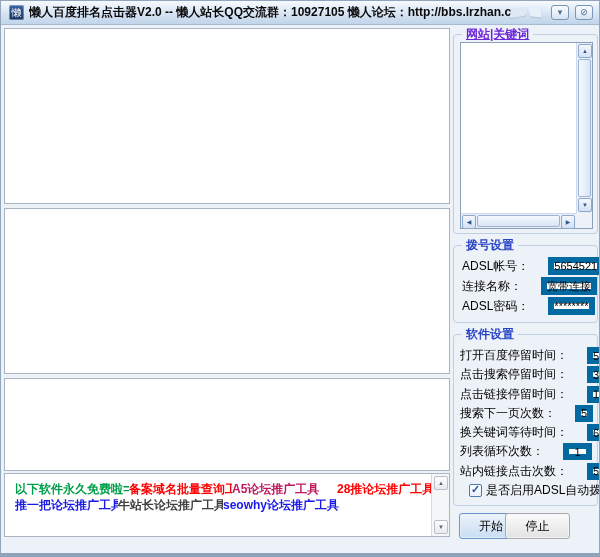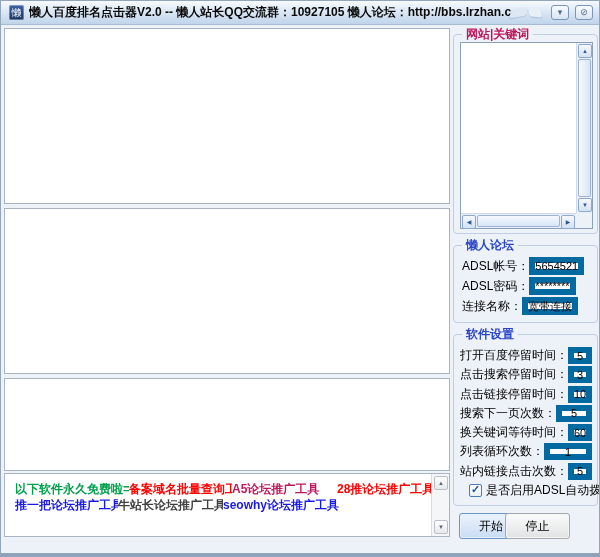--- a/index.html
+++ b/index.html
@@ -67,21 +67,21 @@
   .kw-hscroll { position:absolute; left:0; right:16px; bottom:0; height:15px; background:#e9effa;
                 border-top:1px solid #cfdbec; display:flex; }
   .kw-hthumb { flex:1; margin:1px 0; background:linear-gradient(#f6f9fd,#d8e5f6);
                border:1px solid #9db4d4; border-radius:2px; cursor:pointer; }
   .kw-corner { position:absolute; right:0; bottom:0; width:16px; height:15px; background:#edf2f9; }
 
   
   .rows { position:absolute; display:flex; flex-direction:column; justify-content:space-between; }
   #g2 .rows { left:8px; right:6px; top:11px; bottom:7px; }
   #g3 .rows { left:6px; right:5px; top:12px; bottom:6px; }
-  .f-row { display:flex; align-items:center; font-size:12px; color:#000; white-space:nowrap; }
+  .f-row { display:flex; align-items:center; font-size:12px; color:#000; white-space:nowrap;gap:19px; }
   .f-input { margin-left:auto; background:#fff; border:6px solid #0369a1; font-size:11px;
              height:18px; display:flex; align-items:center; justify-content:center; }
   .dial-input { width:62px; margin-right:16px; }
   .sw-input { width:50px; height:17px; margin-right:0; }
 
   .cb-row { display:flex; align-items:center; padding-left:9px; gap:4px; font-size:12px; white-space:nowrap; }
   .checkbox { width:13px; height:13px; flex:none; border:1px solid #4a7ab8; border-radius:2px;
               background:linear-gradient(#ffffff,#e9f1fb); display:flex; align-items:center;
               justify-content:center; cursor:pointer; }
   .check-glyph { display:none; color:#2456b0; font-size:11px; font-weight:bold; line-height:1;
@@ -140,21 +140,21 @@
       <div class="g-btn">
         <span>▲</span>
       </div>
       <div class="g-btn">
         <span>▼</span>
       </div>
     </div>
   </div>
 
   <div class="group" id="g1">
-    <div class="group-label" style="color: #be185d;">网站|关键词</div>
+    <div class="group-label" style="color: #6d28d9; text-decoration: underline;">网站|关键词</div>
     <div class="kw-box">
       <div class="kw-content"></div>
       <div class="kw-vscroll">
         <div class="blue-btn">
           <span>▲</span>
         </div>
         <div class="kw-vthumb"></div>
         <div class="blue-btn">
           <span>▼</span>
         </div>
@@ -166,33 +166,33 @@
         <div class="kw-hthumb"></div>
         <div class="blue-btn">
           <span>▶</span>
         </div>
       </div>
       <div class="kw-corner"></div>
     </div>
   </div>
 
   <div class="group" id="g2">
-    <div class="group-label" style="color: rgb(42, 68, 198);">懒人论坛</div>
+    <div class="group-label" style="color: rgb(42, 68, 198);">拨号设置</div>
     <div class="rows">
       <div class="f-row">
         <span>ADSL帐号：</span>
         <span class="f-input dial-input">5654521</span>
       </div>
       <div class="f-row">
+        <span>连接名称：</span>
+        <span class="f-input dial-input">宽带连接</span>
+      </div>
+      <div class="f-row">
         <span>ADSL密码：</span>
         <span class="f-input dial-input">********</span>
-      </div>
-      <div class="f-row">
-        <span>连接名称：</span>
-        <span class="f-input dial-input">宽带连接</span>
       </div>
     </div>
   </div>
 
   <div class="group" id="g3">
     <div class="group-label" style="color: rgb(42, 68, 198);">软件设置</div>
     <div class="rows">
       <div class="f-row">
         <span>打开百度停留时间：</span>
         <span class="f-input sw-input">5</span>

